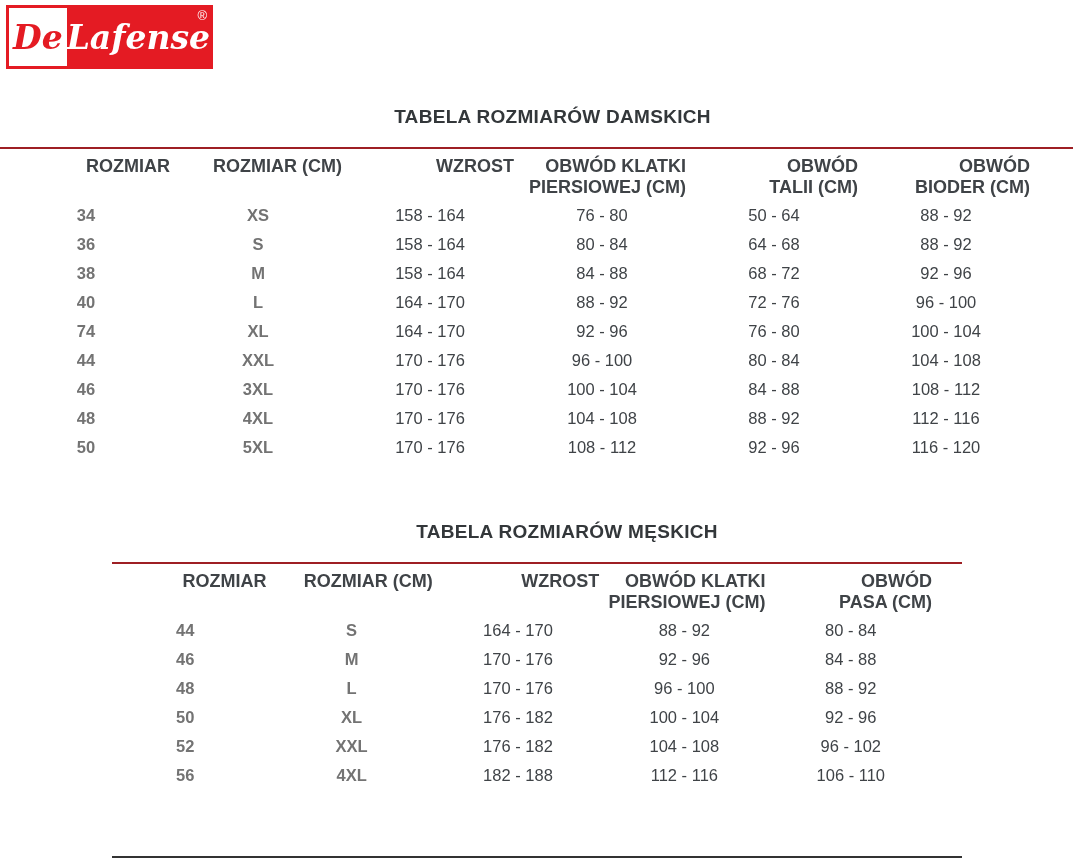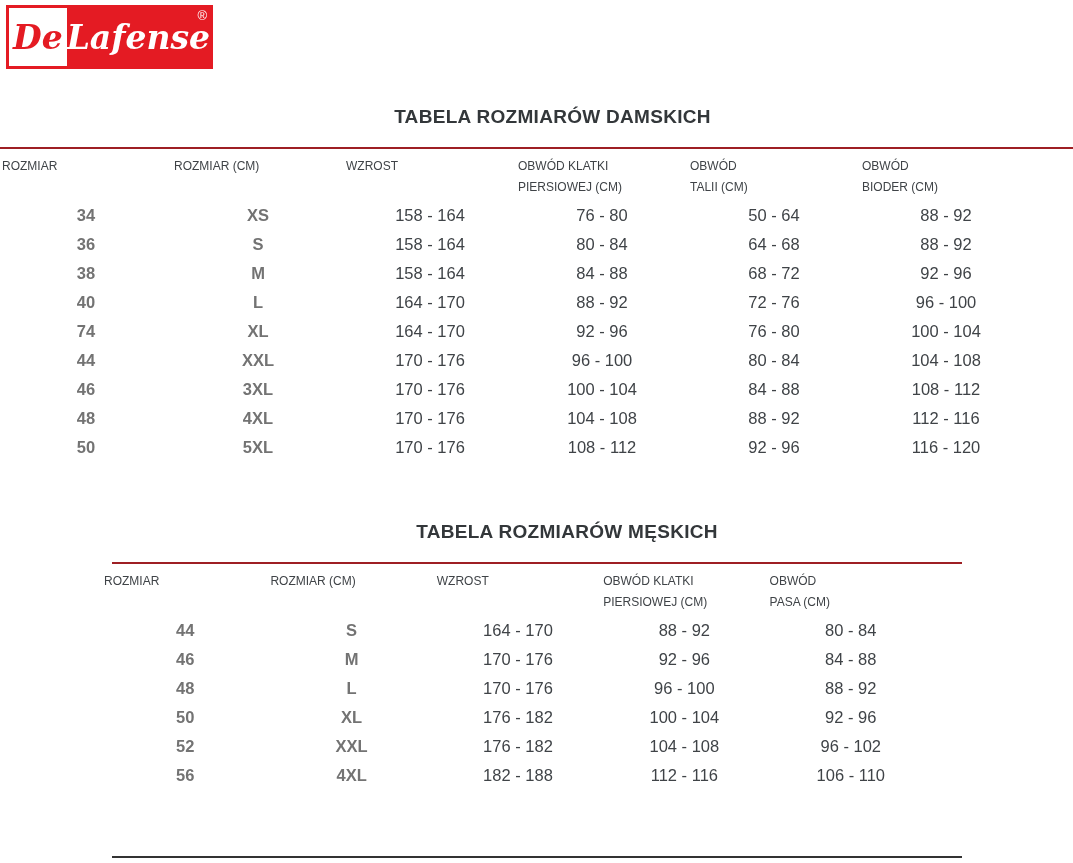--- a/index.html
+++ b/index.html
@@ -92,24 +92,24 @@
 
   
   table {
     border-collapse: collapse;
     table-layout: fixed;
   }
   .women-table { width: 1032px; margin-left: 0; }
   .men-table   { width: 832px;  margin-left: 102px; }
 
   th {
-    font-weight: 400;
-    font-size: 12px;
+    font-weight: 700;
+    font-size: 18px;
     color: var(--text-color);
-    text-align: left;
+    text-align: right;
     vertical-align: top;
     padding: 7px 2px 3px 2px;
     line-height: 21px;
     white-space: pre-line;
   }
   td {
     font-size: 16.5px;
     text-align: center;
     height: 29px;
     padding: 0 2px;

